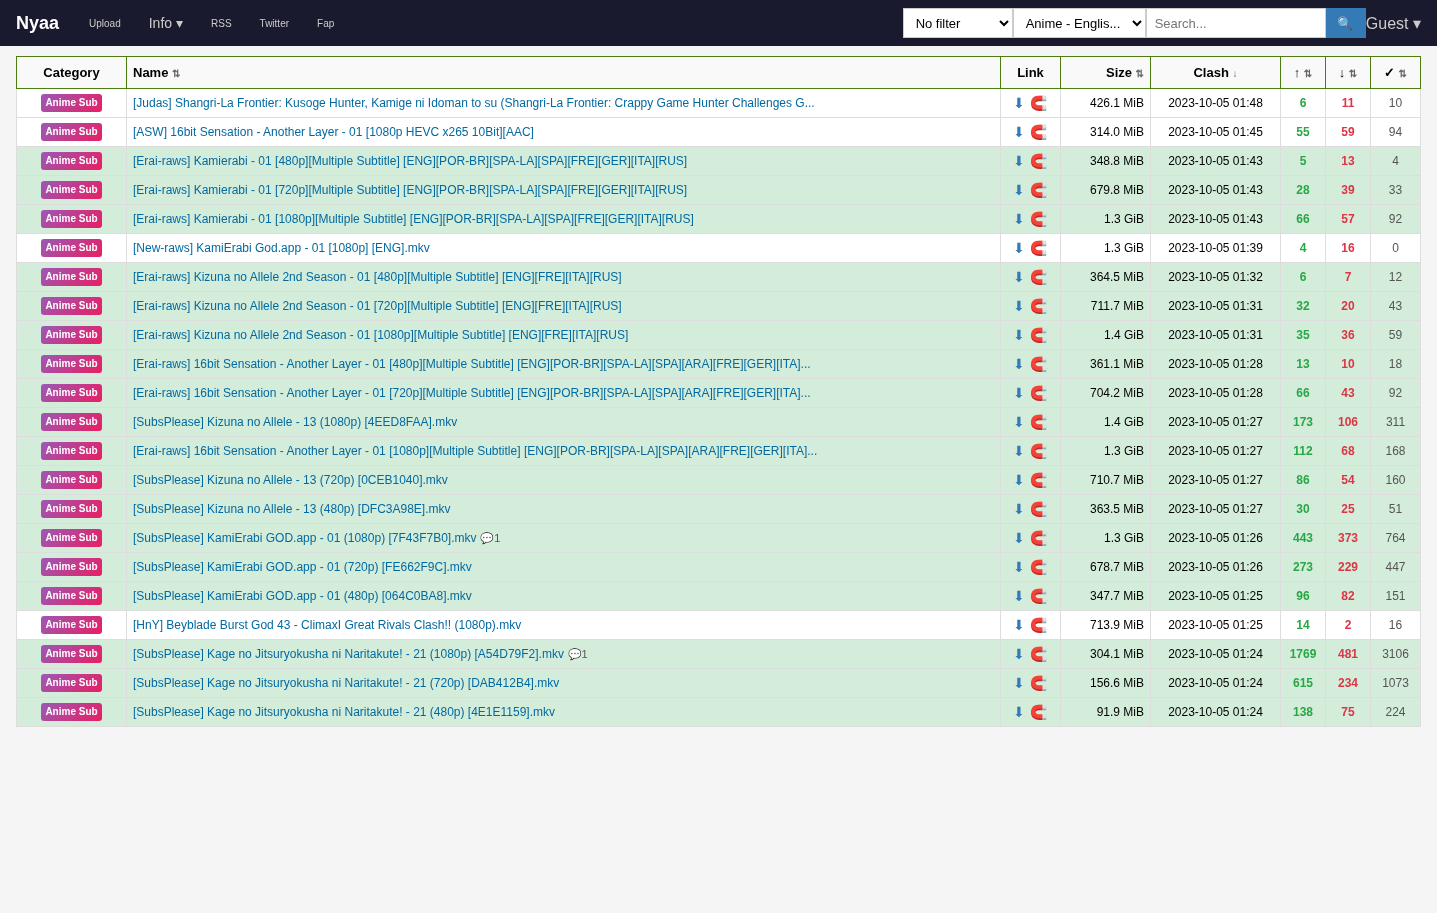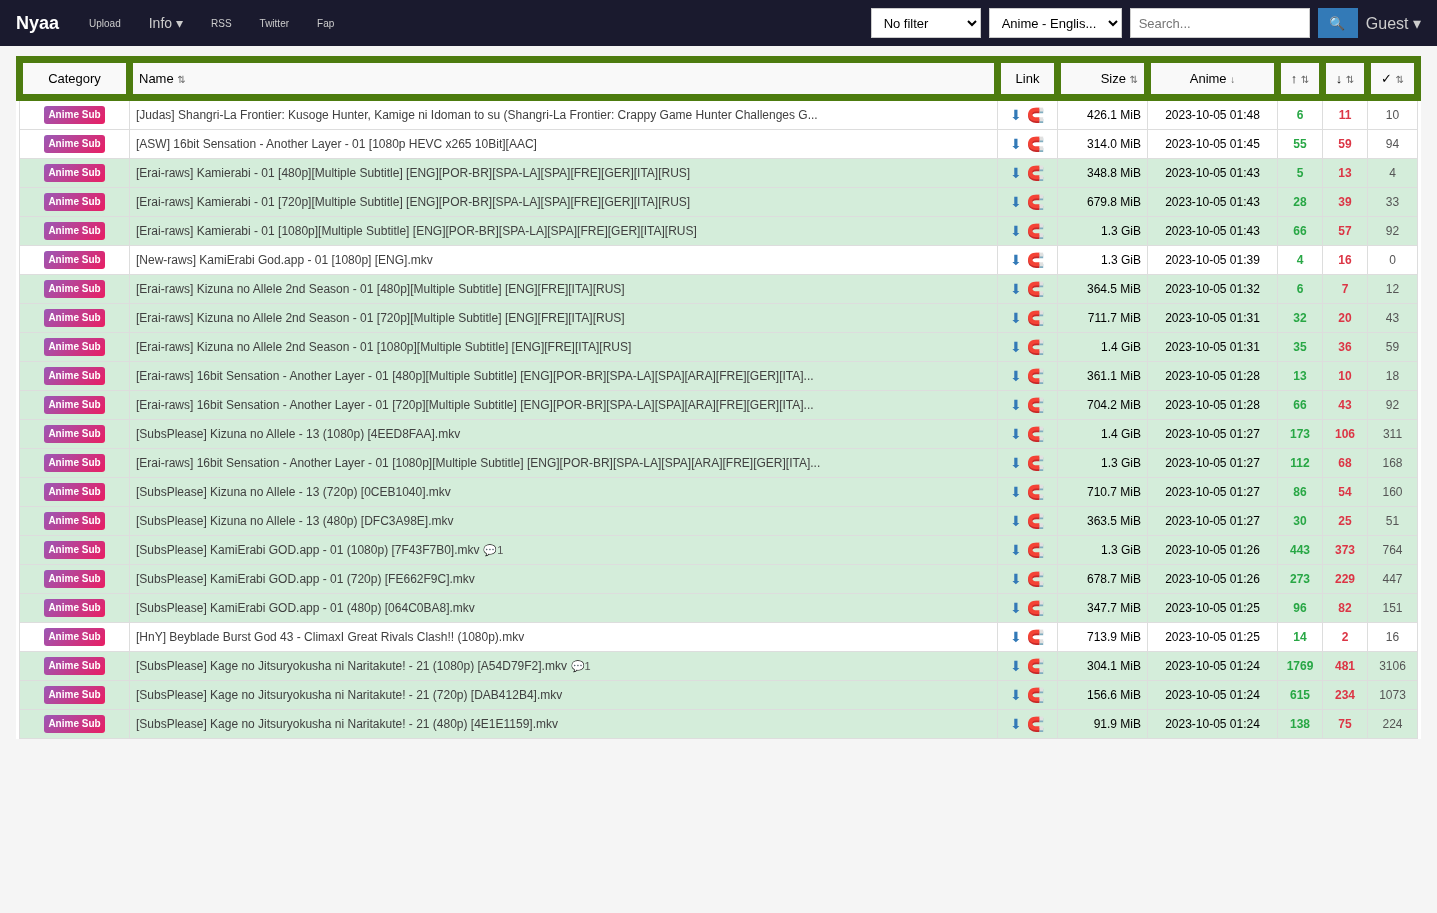--- a/index.html
+++ b/index.html
@@ -34,21 +34,20 @@
       cursor: pointer;
       padding: 4px 10px;
       display: flex;
       align-items: center;
       gap: 4px;
     }
     .navbar-right {
       margin-left: auto;
       display: flex;
       align-items: center;
-      gap: 8px;
     }
     .filter-select {
       background: #fff;
       border: 1px solid #ccc;
       padding: 4px 8px;
       font-size: 13px;
       height: 30px;
       cursor: pointer;
     }
     .search-input {
@@ -84,22 +83,22 @@
     table {
       width: 100%;
       border-collapse: collapse;
       background: #fff;
     }
     thead tr {
       background: #f9f9f9;
     }
     th {
       padding: 8px 6px;
-      border: 7px solid #4d7c0f;
-      font-weight: normal;
+      border: 1px solid #4d7c0f;
+      font-weight: bold;
       font-size: 13px;
       white-space: nowrap;
     }
     td {
       padding: 5px 6px;
       border: 1px solid #ddd;
       font-size: 12px;
       vertical-align: middle;
     }
     .th-category { width: 110px; text-align: center; }
@@ -119,21 +118,21 @@
       color: #fff;
       font-size: 10px;
       font-weight: bold;
       padding: 2px 4px;
       border-radius: 3px;
       display: inline-block;
       white-space: nowrap;
       line-height: 1.4;
     }
     .name-link {
-      color: #404040;
+      color: #0369a1;
       text-decoration: none;
     }
     .link-icons { display: flex; gap: 6px; justify-content: center; }
     .icon-dl, .icon-magnet {
       color: #337ab7;
       font-size: 14px;
       cursor: pointer;
     }
     .icon-magnet { color: #337ab7; }
     .size-cell { text-align: right; }
@@ -189,21 +188,21 @@
           <span class="sort-icon"> ⇅</span>
         </th>
         <th class="th-link">
           <span>Link</span>
         </th>
         <th class="th-size">
           <span>Size</span>
           <span class="sort-icon"> ⇅</span>
         </th>
         <th class="th-date">
-          <span>Anime</span>
+          <span>Clash</span>
           <span class="sort-icon"> ↓</span>
         </th>
         <th class="th-seeders">
           <span>↑</span>
           <span class="sort-icon"> ⇅</span>
         </th>
         <th class="th-leechers">
           <span>↓</span>
           <span class="sort-icon"> ⇅</span>
         </th>

